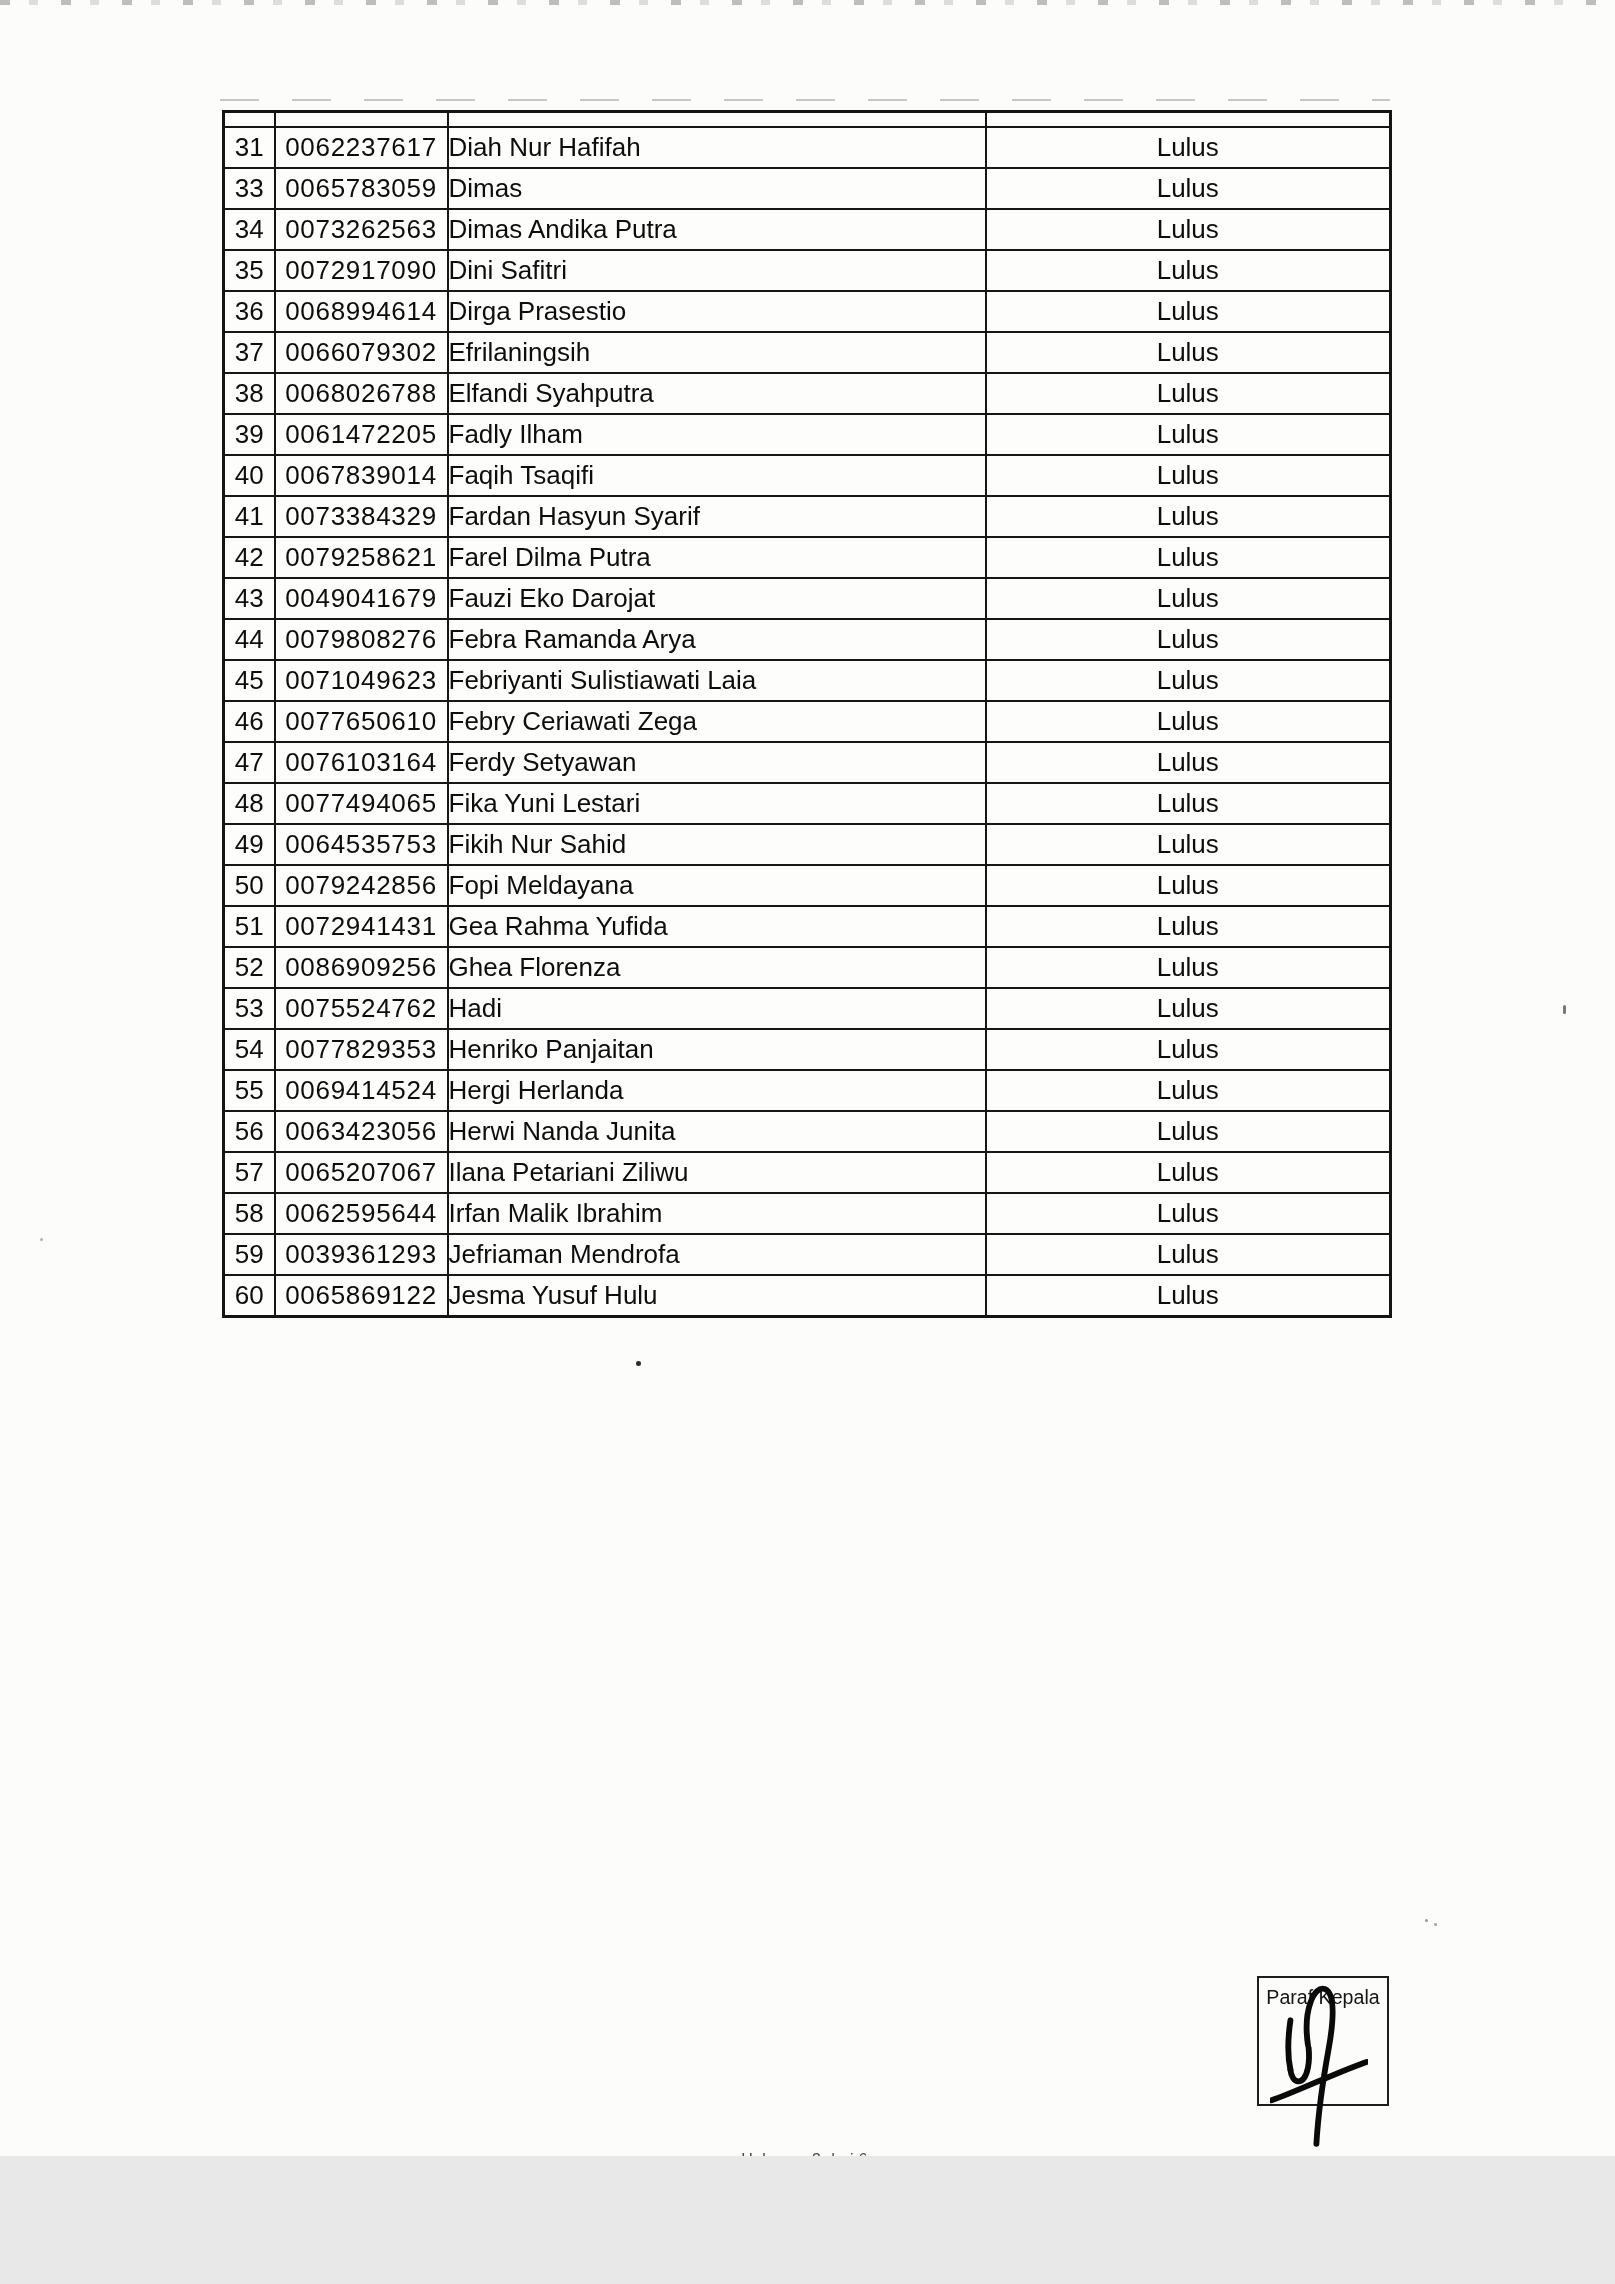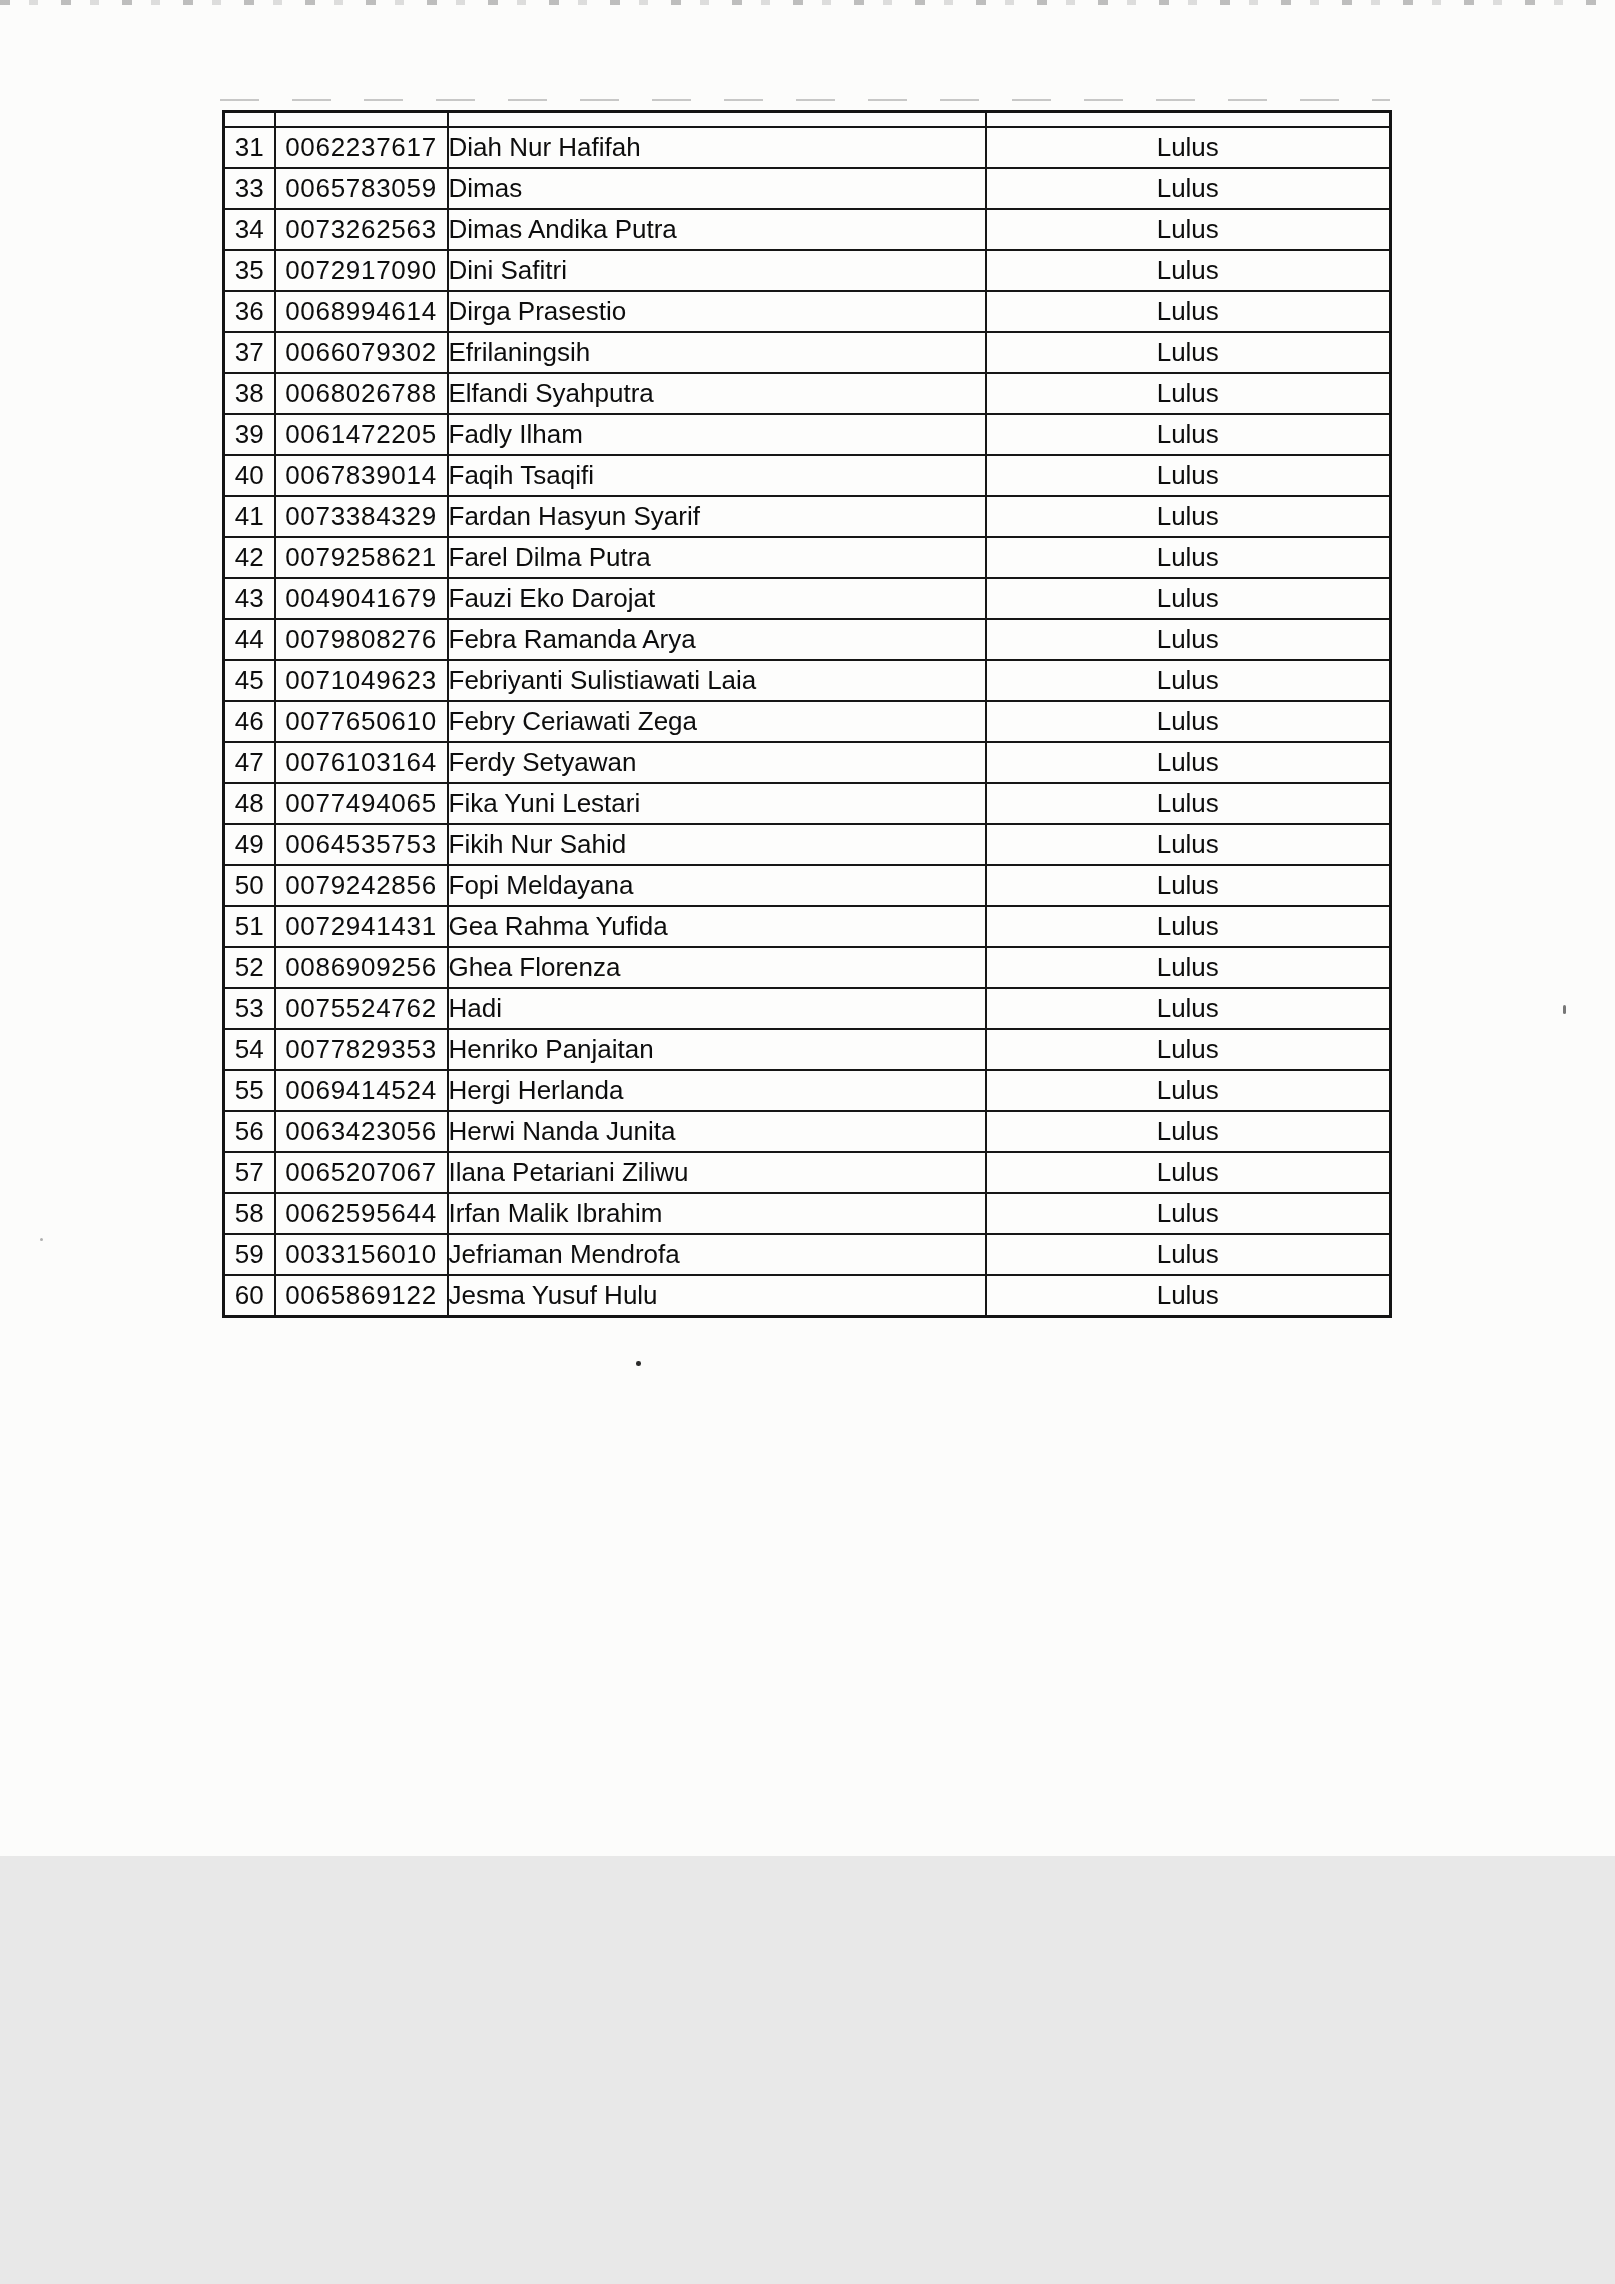--- a/index.html
+++ b/index.html
@@ -3,21 +3,21 @@
 <meta charset="utf-8">
 <style>
   html, body {
     margin: 0;
     padding: 0;
     background: #e8e8e8;
   }
   .page {
     position: relative;
     width: 1616px;
-    height: 1856px;
+    height: 2156px;
     background: #fcfcfb;
     overflow: hidden;
     font-family: "Liberation Sans", sans-serif;
   }
 
   
   .top-edge-artifact {
     position: absolute;
     top: 0; left: 0;
     width: 100%; height: 4.6px;
@@ -294,21 +294,21 @@
           <td class="status">Lulus</td>
         </tr>
         <tr>
           <td class="no">58</td>
           <td class="nisn">0062595644</td>
           <td class="name">Irfan Malik Ibrahim</td>
           <td class="status">Lulus</td>
         </tr>
         <tr>
           <td class="no">59</td>
-          <td class="nisn">0033156010</td>
+          <td class="nisn">0039361293</td>
           <td class="name">Jefriaman Mendrofa</td>
           <td class="status">Lulus</td>
         </tr>
         <tr>
           <td class="no">60</td>
           <td class="nisn">0065869122</td>
           <td class="name">Jesma Yusuf Hulu</td>
           <td class="status">Lulus</td>
         </tr>
       </tbody>

